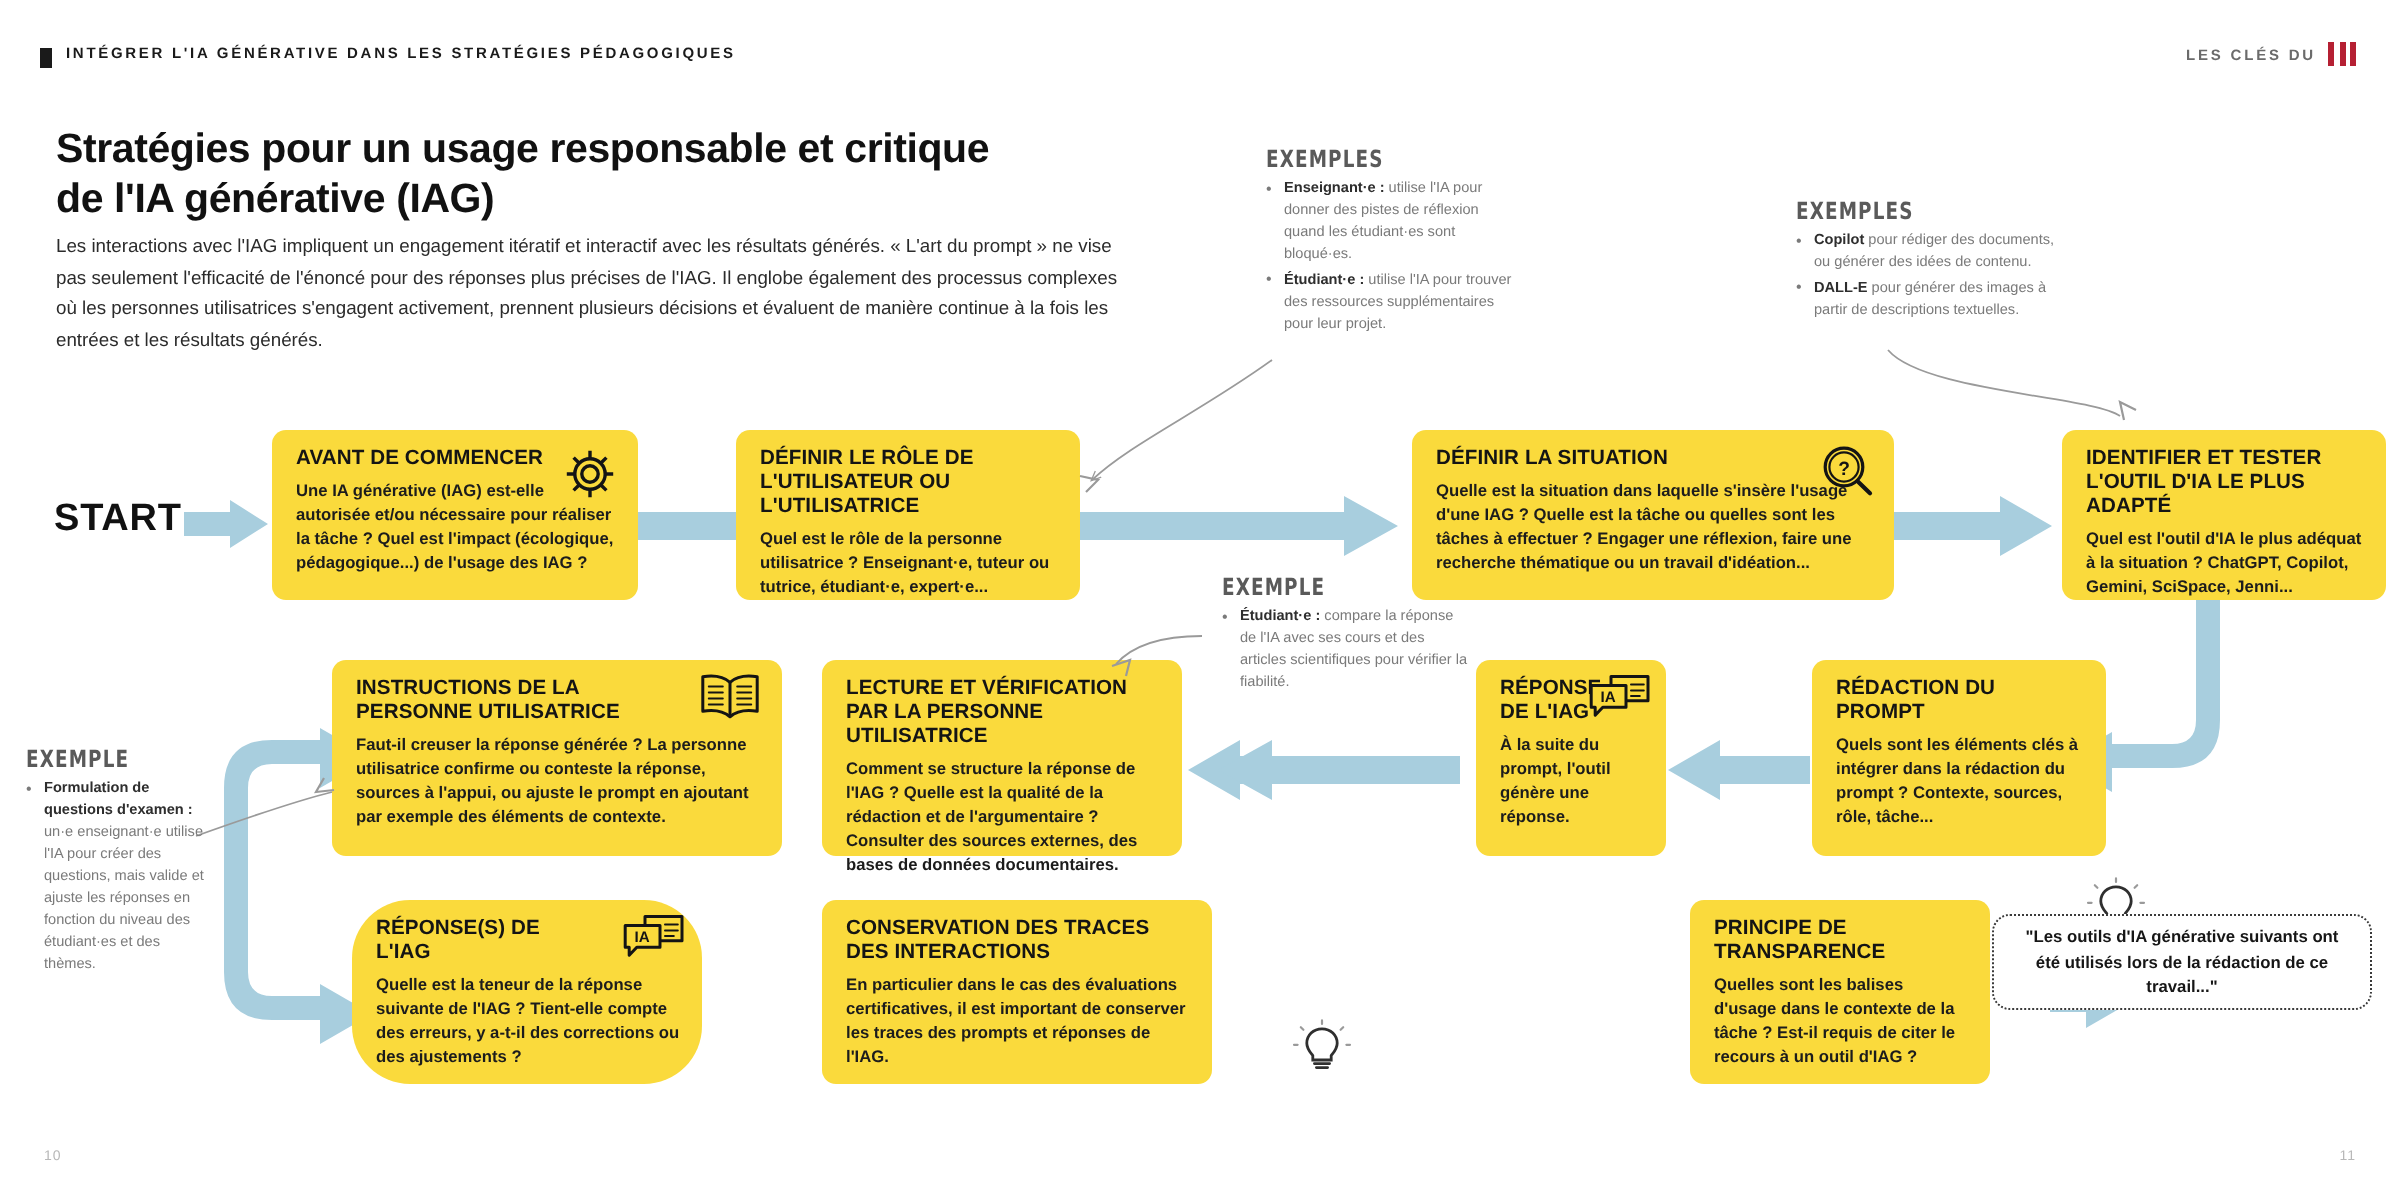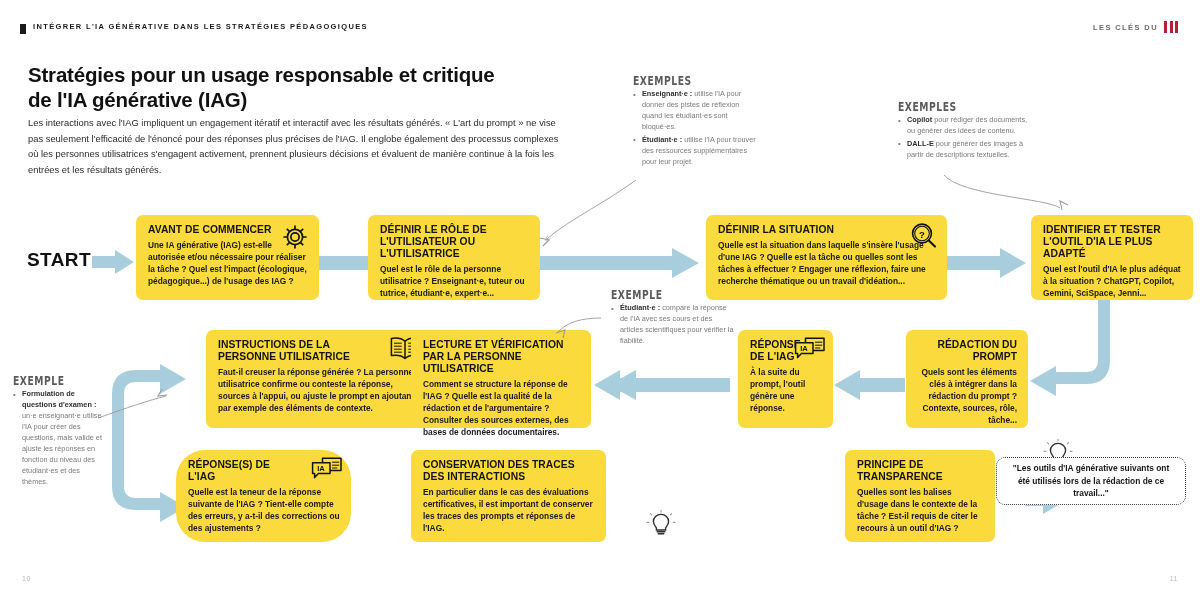--- a/index.html
+++ b/index.html
@@ -204,21 +204,21 @@
       </g>
       <text x="14" y="17.6" font-size="9.6" font-family="Liberation Sans, sans-serif" font-weight="bold" text-anchor="middle" fill="#141414">?</text>
     </svg>
   </div>
 
   <div class="box" style="left:1031px; top:215px; width:162px; height:85px;">
     <h4>IDENTIFIER ET TESTER L'OUTIL D'IA LE PLUS ADAPTÉ</h4>
     <p>Quel est l'outil d'IA le plus adéquat à la situation ? ChatGPT, Copilot, Gemini, SciSpace, Jenni...</p>
   </div>
 
-  <div class="box withicon" style="left:166px; top:330px; width:225px; height:98px;margin-left:40px;">
+  <div class="box withicon" style="left:166px; top:330px; width:225px; height:98px;">
     <h4>INSTRUCTIONS DE LA PERSONNE UTILISATRICE</h4>
     <p>Faut-il creuser la réponse générée ? La personne utilisatrice confirme ou conteste la réponse, sources à l'appui, ou ajuste le prompt en ajoutant par exemple des éléments de contexte.</p>
     <svg class="box-icon" style="right:9px; top:5px;" width="34" height="26" viewBox="0 0 34 26">
       <g fill="none" stroke="#141414" stroke-width="1.5" stroke-linejoin="round">
         <path d="M17 6.2 C13.6 3.2 8.4 2.6 3.4 3.4 L3.4 20.6 C8.4 19.8 13.6 20.4 17 23.4 C20.4 20.4 25.6 19.8 30.6 20.6 L30.6 3.4 C25.6 2.6 20.4 3.2 17 6.2 Z"></path>
         <path d="M17 6.2 L17 23.4"></path>
       </g>
       <g stroke="#141414" stroke-width="1" stroke-linecap="round">
         <path d="M6.4 8.2h7M6.4 11.2h7M6.4 14.2h7M6.4 17.2h7M20.6 8.2h7M20.6 11.2h7M20.6 14.2h7M20.6 17.2h7"></path>
       </g>
@@ -238,21 +238,21 @@
         <path d="M12.5 3.2 H31 V15.4 H12.5 Z"></path>
         <path d="M2.6 7.8 H20 V18.6 H8.4 L4.6 22.6 V18.6 H2.6 Z" fill="#fada3c"></path>
       </g>
       <text x="11" y="16" font-size="7.6" font-family="Liberation Sans, sans-serif" font-weight="bold" text-anchor="middle" fill="#141414">IA</text>
       <g stroke="#141414" stroke-width="1" stroke-linecap="round">
         <path d="M22.5 7.2h6.4M22.5 10.2h6.4M22.5 13.0h4.4"></path>
       </g>
     </svg>
   </div>
 
-  <div class="box" style="left:906px; top:330px; width:122px; height:98px;text-align:right;">
+  <div class="box" style="left:906px; top:330px; width:147px; height:98px;">
     <h4>RÉDACTION DU PROMPT</h4>
     <p>Quels sont les éléments clés à intégrer dans la rédaction du prompt ? Contexte, sources, rôle, tâche...</p>
   </div>
 
   <div class="box withicon" style="left:176px; top:450px; width:175px; height:92px;border-radius:29px;">
     <h4 style="padding-right:42px;">RÉPONSE(S) DE L'IAG</h4>
     <p>Quelle est la teneur de la réponse suivante de l'IAG ? Tient-elle compte des erreurs, y a-t-il des corrections ou des ajustements ?</p>
     <svg class="box-icon" style="right:7px; top:5px;" width="34" height="26" viewBox="0 0 34 26">
       <g fill="none" stroke="#141414" stroke-width="1.5" stroke-linejoin="round">
         <path d="M12.5 3.2 H31 V15.4 H12.5 Z"></path>

